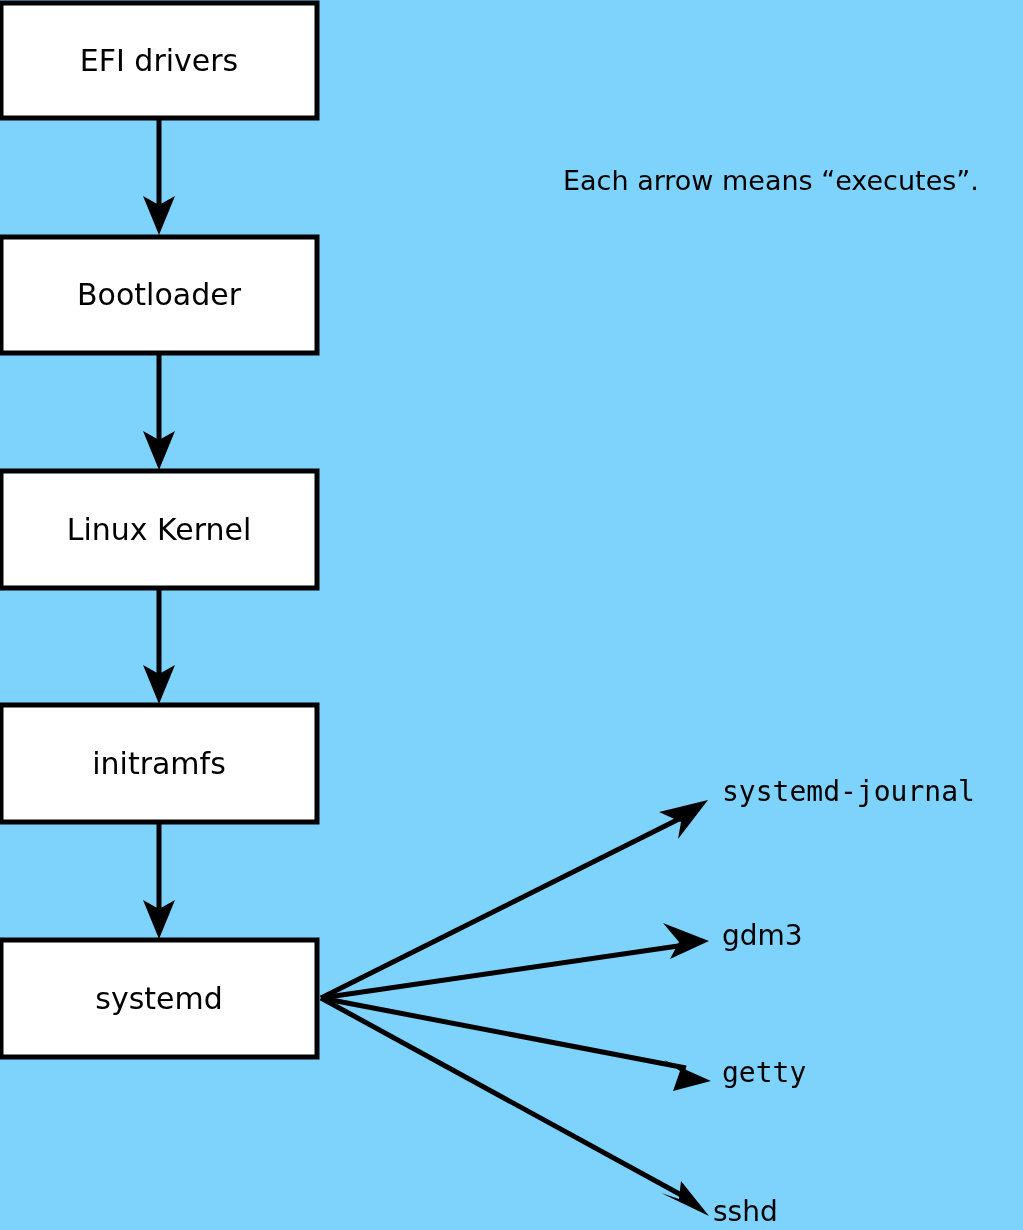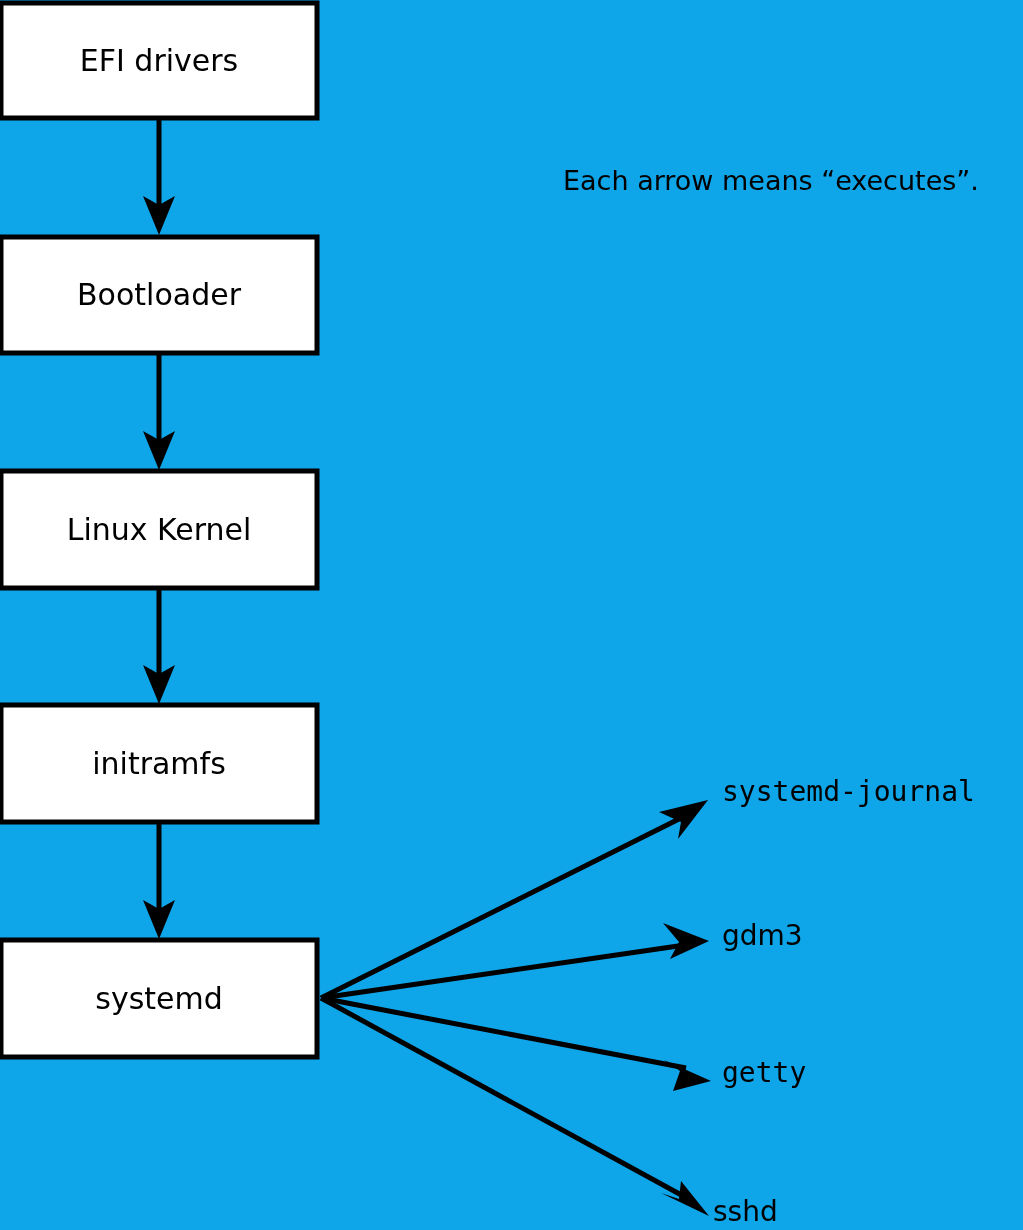--- a/index.html
+++ b/index.html
@@ -8,21 +8,21 @@
     background: #ffffff;
   }
   body {
     font-family: "DejaVu Sans", sans-serif;
     color: #000000;
   }
   #canvas {
     position: relative;
     width: 1023px;
     height: 1230px;
-    background: #0ea5e9;
+    background: #7dd3fc;
     overflow: hidden;
   }
   #diagram-svg {
     position: absolute;
     left: 0;
     top: 0;
     width: 1023px;
     height: 1230px;
   }
   .box-label {

